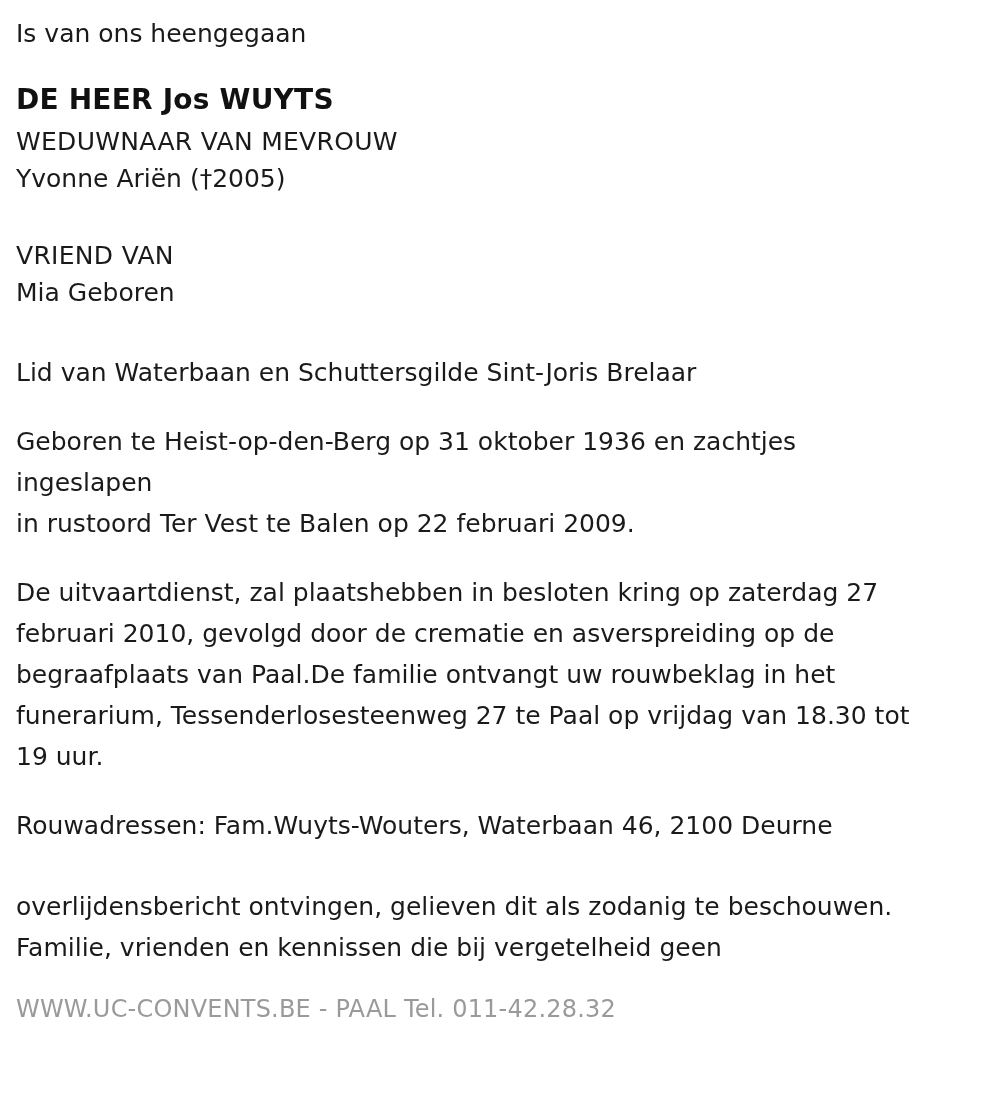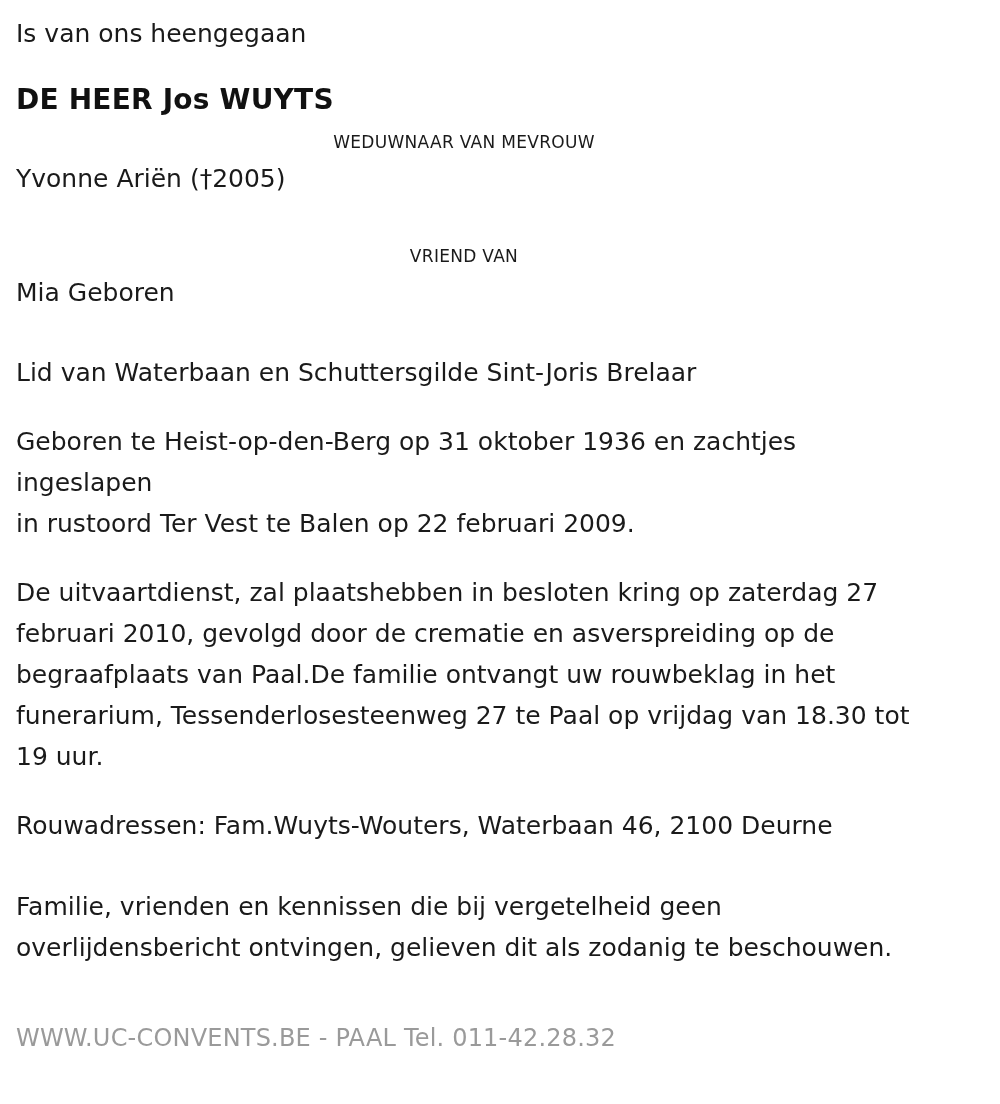--- a/index.html
+++ b/index.html
@@ -29,42 +29,41 @@
   }
   .name {
     font-size: 28px;
     line-height: 48px;
     font-weight: 700;
     letter-spacing: 0.2px;
     color: #111111;
     margin-top: 22px;
   }
   .caps {
-    font-size: 17px;
+    font-size: 25px;
     line-height: 36px;
     letter-spacing: 0.3px;
-    text-align: center;
   }
   .sub {
     font-size: 25px;
     line-height: 38px;
   }
   .gap-lg { height: 40px; }
   .gap-md { height: 28px; }
   .para {
     font-size: 25px;
     line-height: 41px;
     color: #1a1a1a;
   }
   .footer {
     font-size: 24px;
     line-height: 34px;
     color: #9a9a9a;
     letter-spacing: 0.2px;
-    margin-top: 53px;
+    margin-top: 24px;
   }
 </style>
 </head>
 <body>
 
 <div class="page">
 
   <div class="line">Is van ons heengegaan</div>
 
   <div class="name">DE HEER Jos WUYTS</div>
@@ -93,18 +92,18 @@
   <div class="para">begraafplaats van Paal.De familie ontvangt uw rouwbeklag in het</div>
   <div class="para">funerarium, Tessenderlosesteenweg 27 te Paal op vrijdag van 18.30 tot</div>
   <div class="para">19 uur.</div>
 
   <div class="gap-md"></div>
 
   <div class="para">Rouwadressen: Fam.Wuyts-Wouters, Waterbaan 46, 2100 Deurne</div>
 
   <div class="gap-lg"></div>
 
+  <div class="para">overlijdensbericht ontvingen, gelieven dit als zodanig te beschouwen.</div>
   <div class="para">Familie, vrienden en kennissen die bij vergetelheid geen</div>
-  <div class="para">overlijdensbericht ontvingen, gelieven dit als zodanig te beschouwen.</div>
 
   <div class="footer">WWW.UC-CONVENTS.BE - PAAL Tel. 011-42.28.32</div>
 
 </div>
 
 </body></html>

